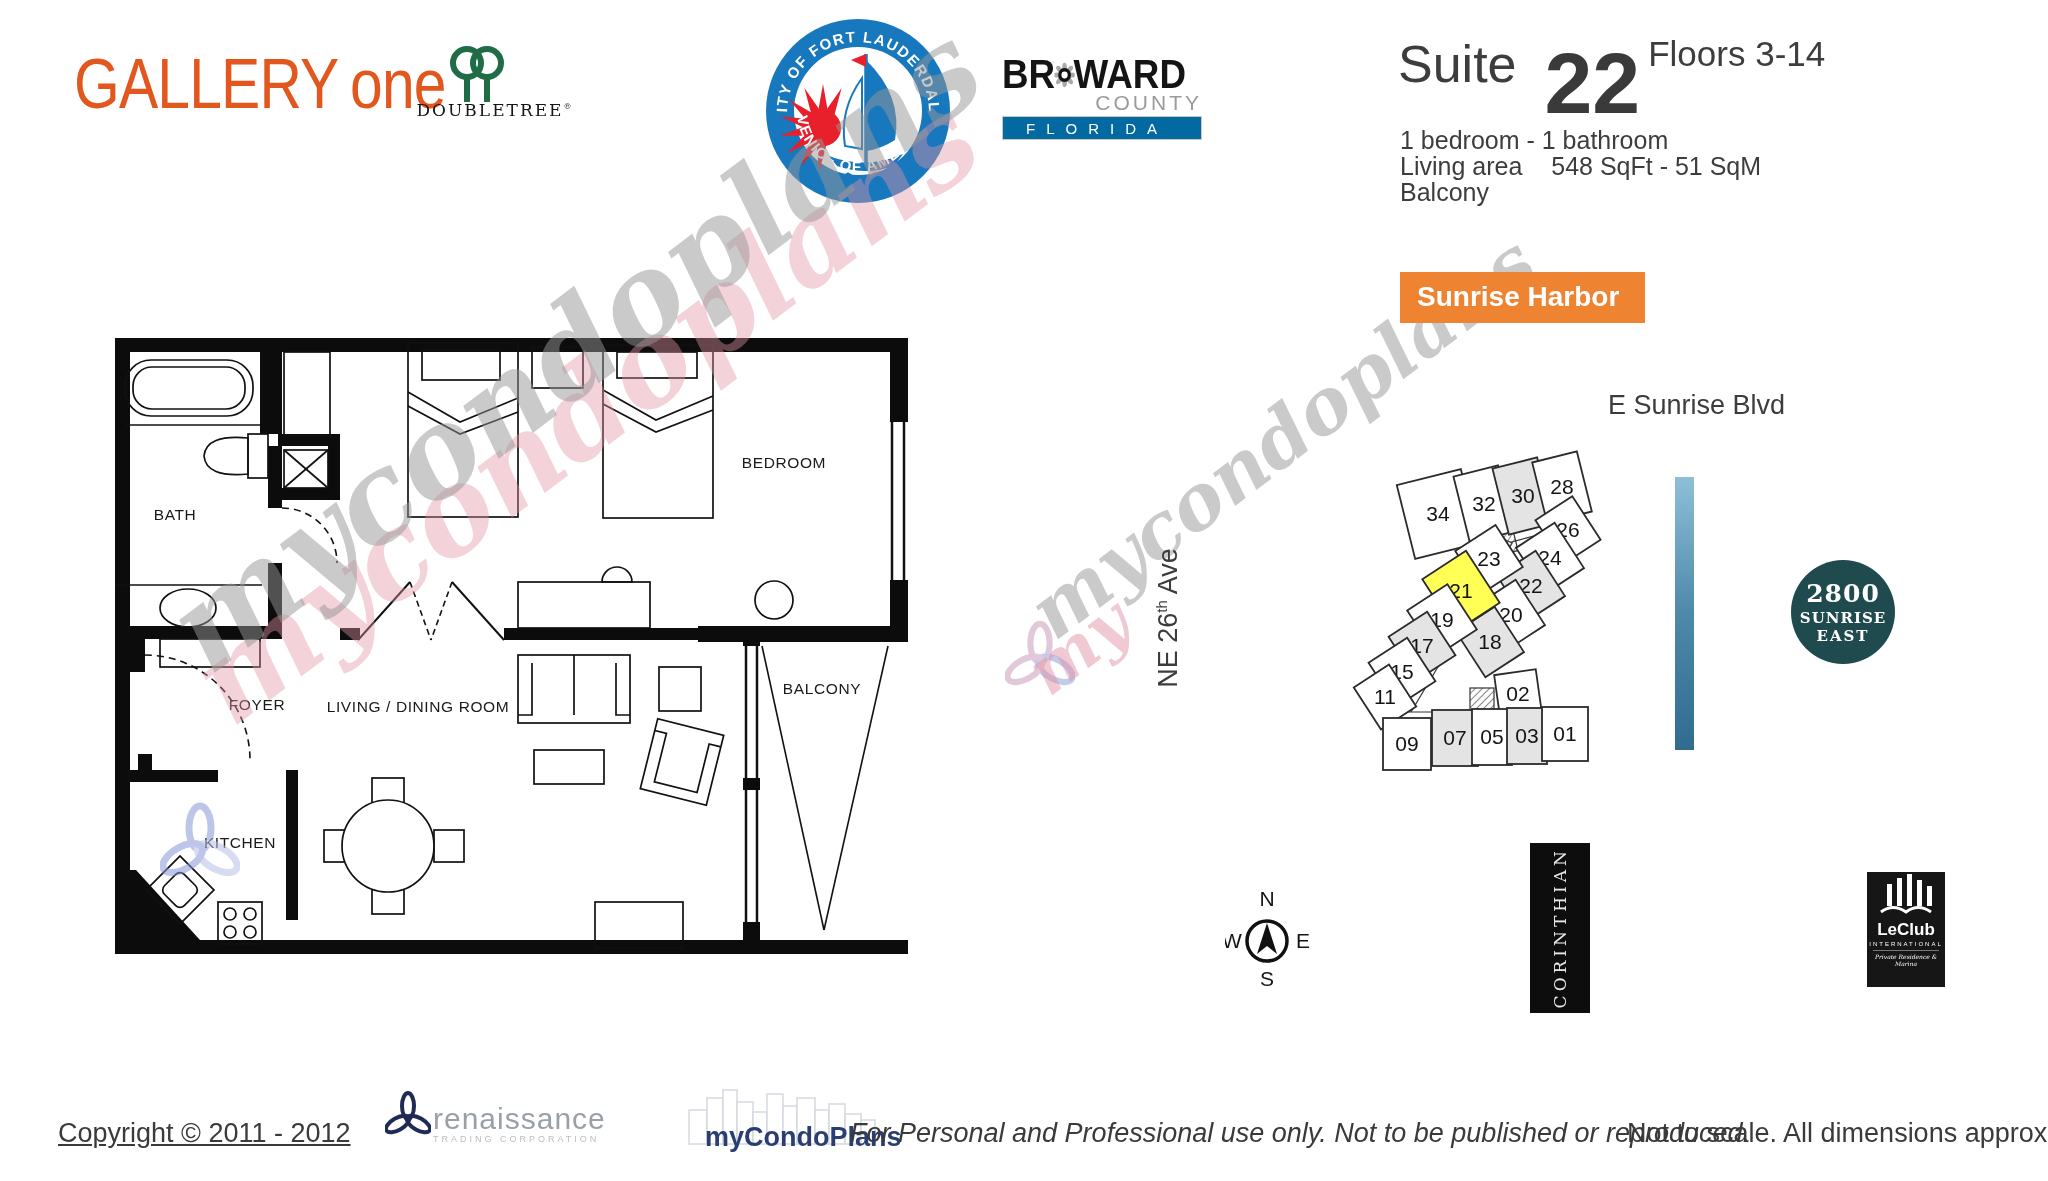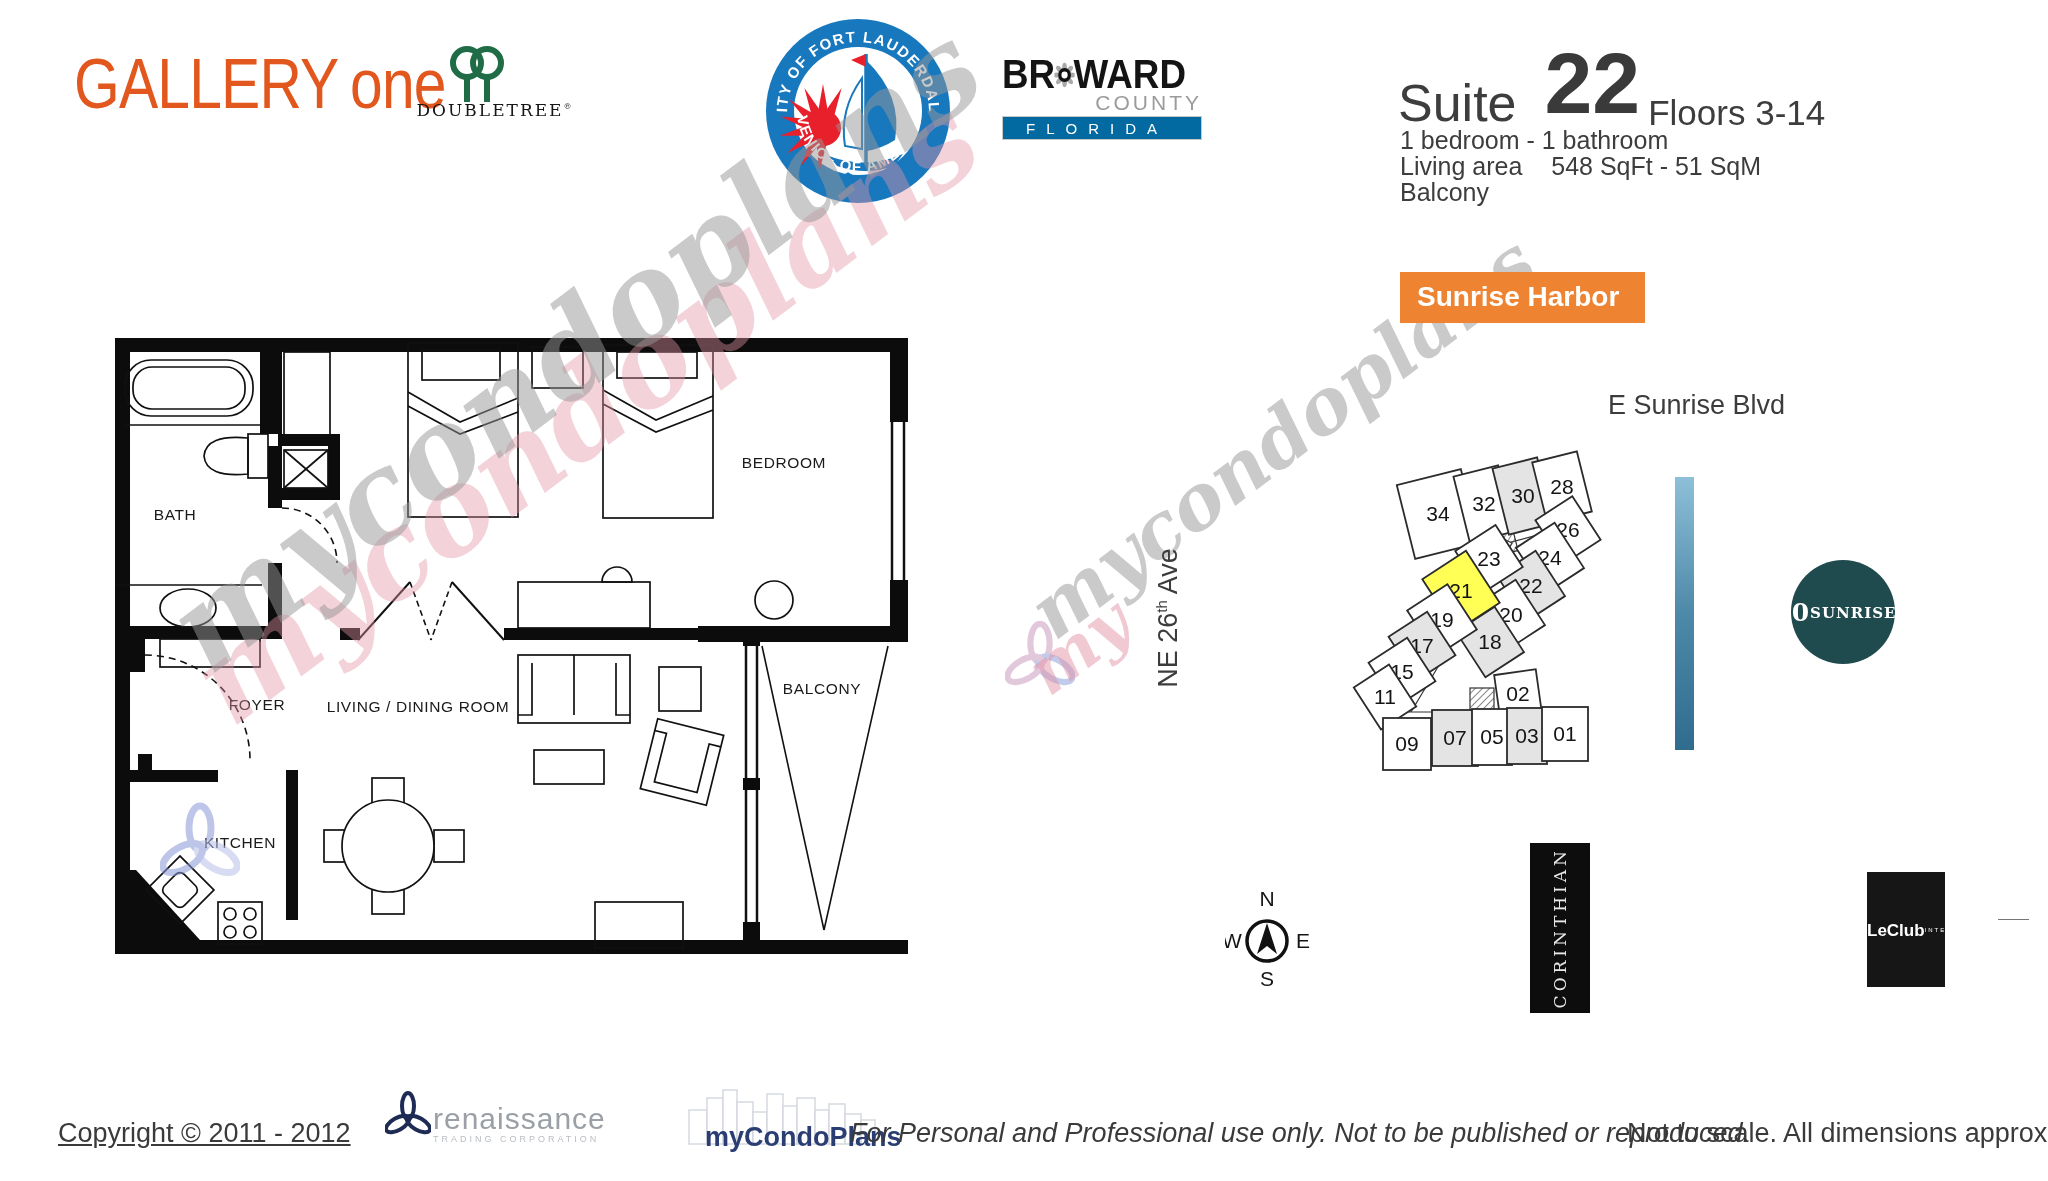--- a/index.html
+++ b/index.html
@@ -17,21 +17,21 @@
   .dt-word sup{font-size:8px;}
   .seal{left:763px;top:16px;}
   .broward{left:1002px;top:52px;width:200px;}
   .brow-line1{display:flex;align-items:center;font-weight:bold;font-size:40px;color:#141414;
               transform:scaleX(.92);transform-origin:left;}
   .brow-county{text-align:right;color:#9b9b9b;font-size:21px;letter-spacing:3px;margin-top:-6px;}
   .brow-fl{margin-top:1px;background:#0369a1;color:#fff;text-align:center;font-size:15px;
            letter-spacing:11px;padding:3px 16px 2px 6px;border:1px solid #c9c9c9;}
 
   
-  .suite-row{left:1398px;top:34px;display:flex;align-items:flex-end;color:#3d3d3d;}
+  .suite-row{left:1398px;top:34px;display:flex;align-items:flex-start;color:#3d3d3d;}
   .suite-word{font-size:52px;}
   .suite-num{font-size:86px;font-weight:bold;margin-left:28px;color:#3a3a3a;}
   .suite-floors{font-size:35px;margin-left:8px;}
   .suite-details{left:1400px;top:127px;font-size:25px;color:#3d3d3d;line-height:26px;}
   .suite-details .la-val{margin-left:22px;}
 
   
   .badge{left:1400px;top:272px;background:#ee8432;color:#fff;font-size:28px;font-weight:bold;
          padding:9px 26px 10px 17px;}
   .street-top{left:1608px;top:390px;font-size:27px;color:#3c3c3c;}
@@ -52,27 +52,27 @@
                transform:rotate(-37deg);transform-origin:left top;}
 
   
   .compass{left:1225px;top:888px;}
   .compass text{font-size:21px;fill:#141414;font-family:"Liberation Sans",sans-serif;}
   .corinthian{left:1530px;top:843px;width:60px;height:170px;background:#0d0d0d;
               display:flex;align-items:center;justify-content:center;}
   .corinthian span{writing-mode:vertical-rl;transform:rotate(180deg);color:#e8e8e8;
                    font-family:"DejaVu Serif",serif;font-size:17px;letter-spacing:4px;}
   .s2800{left:1791px;top:560px;width:104px;height:104px;border-radius:50%;background:#1f4a4e;
-         color:#fff;display:flex;flex-direction:row;align-items:center;justify-content:center;
+         color:#fff;display:flex;flex-direction:column;align-items:center;justify-content:center;
          font-family:"DejaVu Serif",serif;text-align:center;}
   .s2800 .l1{font-size:25px;font-weight:bold;letter-spacing:1px;}
   .s2800 .l2{font-size:15px;font-weight:bold;letter-spacing:1px;margin-top:1px;}
   .s2800 .l3{font-size:15px;font-weight:bold;letter-spacing:2px;}
   .leclub{left:1867px;top:872px;width:78px;height:115px;background:#161616;color:#fff;
-          display:flex;flex-direction:row;align-items:center;}
+          display:flex;flex-direction:column;align-items:center;}
   .leclub .name{font-size:17px;font-weight:bold;margin-top:2px;}
   .leclub .sub{font-size:6px;letter-spacing:2px;margin-top:1px;}
   .leclub .tag{font-size:6px;font-style:italic;font-family:"DejaVu Serif",serif;margin-top:3px;
                border-top:1px solid #777;padding-top:2px;width:66px;text-align:center;}
 
   
   .footer-text{font-size:27px;color:#3a3a3a;white-space:nowrap;}
   .f-copy{left:58px;top:1118px;text-decoration:underline;}
   .f-ren{left:385px;top:1086px;display:flex;}
   .f-ren-txt{margin-left:2px;}

